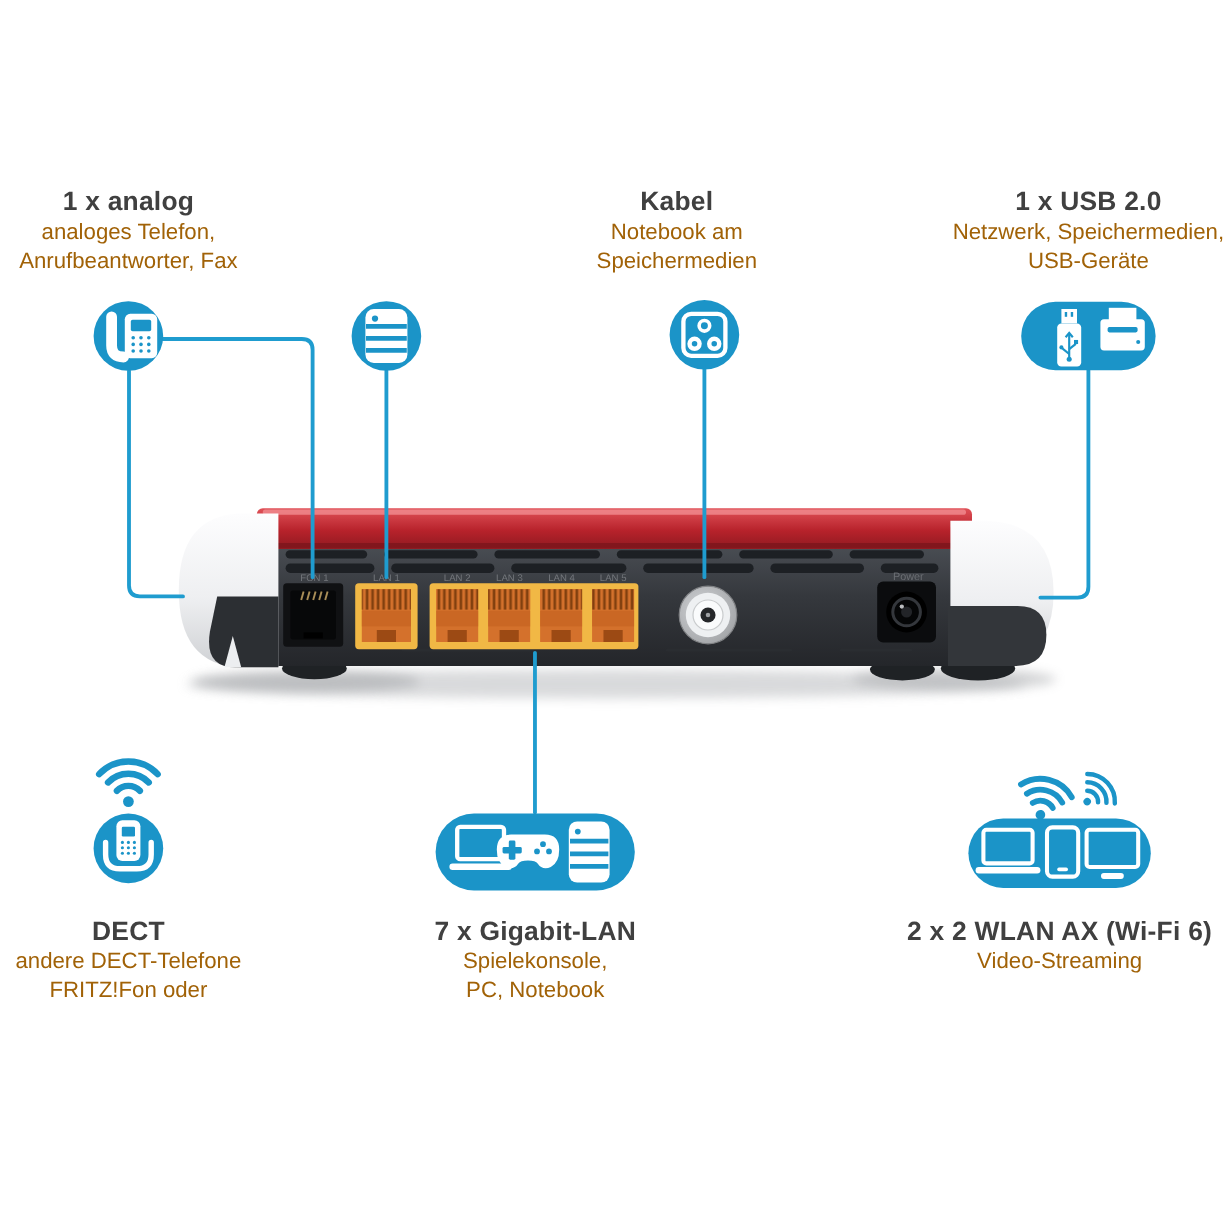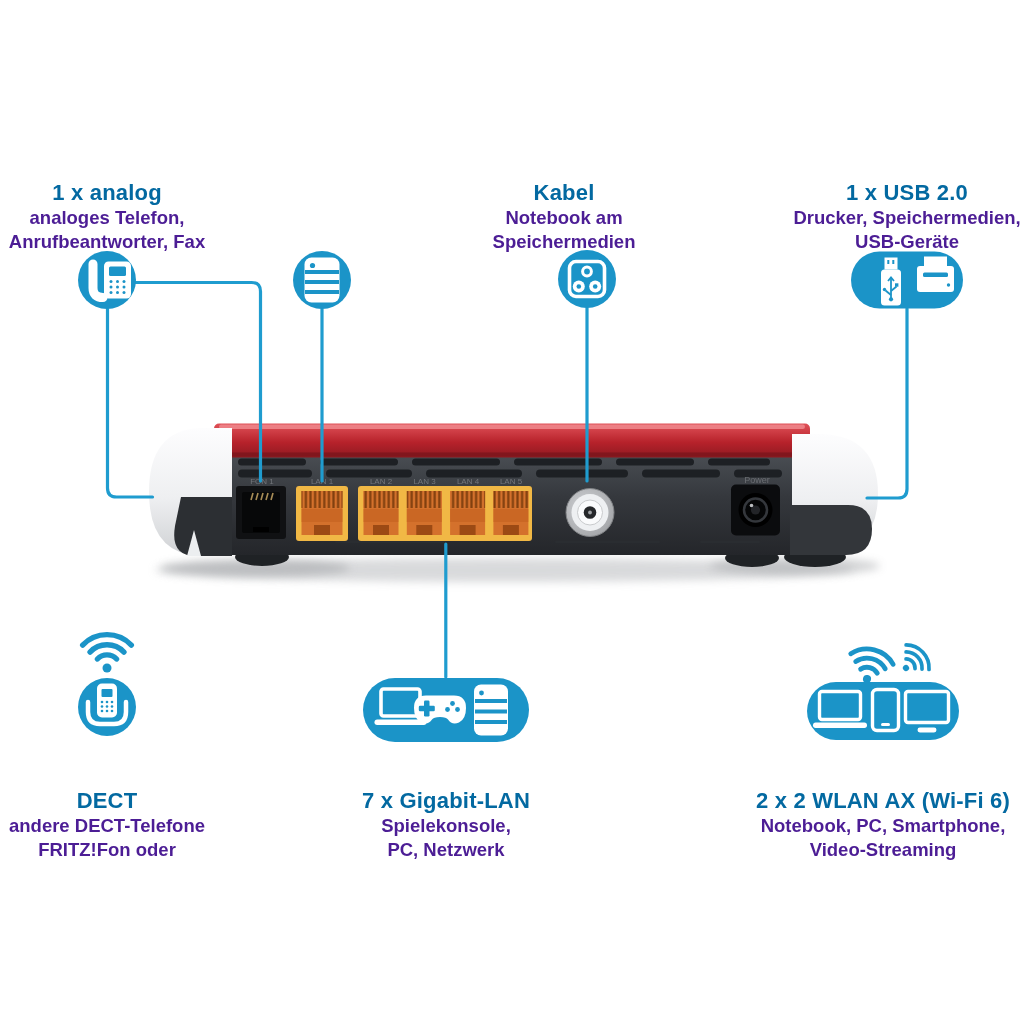--- a/index.html
+++ b/index.html
@@ -3,22 +3,22 @@
 <meta charset="utf-8">
 <style>
   html,body{margin:0;padding:0;background:#ffffff;}
   .stage{
     position:relative;width:1024px;height:1024px;margin:0 auto;
     background:#ffffff;overflow:hidden;
     font-family:"Liberation Sans","DejaVu Sans",sans-serif;
   }
   .art{position:absolute;left:0;top:0;}
   .callout{position:absolute;transform:translateX(-50%);text-align:center;white-space:nowrap;}
-  .c-title{font-size:22px;font-weight:700;color:#0369a1;line-height:26px;letter-spacing:.2px;margin-top:25px;}
-  .c-line{font-size:18.5px;font-weight:700;color:#4c1d95;line-height:23.5px;}
+  .c-title{font-size:22px;font-weight:700;color:#404040;line-height:26px;letter-spacing:.2px;}
+  .c-line{font-size:18.5px;font-weight:400;color:#a16207;line-height:23.5px;}
   .svg-portlabel{font-family:"Liberation Sans",sans-serif;}
 </style>
 </head>
 <body>
 
 <div class="stage">
 
   <svg class="art" width="1024" height="1024" viewBox="0 0 1024 1024">
     <defs>
       <linearGradient id="gBody" x1="0" y1="0" x2="0" y2="1">
@@ -324,35 +324,34 @@
 
 
   <div class="callout" style="left:564px;top:155px;">
     <div class="c-title">Kabel</div>
     <div class="c-line">Notebook am</div>
     <div class="c-line">Speichermedien</div>
   </div>
 
   <div class="callout" style="left:907px;top:155px;">
     <div class="c-title">1 x USB 2.0</div>
-    <div class="c-line">Drucker, Speichermedien,</div>
+    <div class="c-line">Netzwerk, Speichermedien,</div>
     <div class="c-line">USB-Geräte</div>
   </div>
 
   <div class="callout" style="left:107px;top:763px;">
     <div class="c-title">DECT</div>
     <div class="c-line">andere DECT-Telefone</div>
     <div class="c-line">FRITZ!Fon oder</div>
   </div>
 
   <div class="callout" style="left:446px;top:763px;">
     <div class="c-title">7 x Gigabit-LAN</div>
     <div class="c-line">Spielekonsole,</div>
-    <div class="c-line">PC, Netzwerk</div>
+    <div class="c-line">PC, Notebook</div>
   </div>
 
   <div class="callout" style="left:883px;top:763px;">
     <div class="c-title">2 x 2 WLAN AX (Wi-Fi 6)</div>
-    <div class="c-line">Notebook, PC, Smartphone,</div>
     <div class="c-line">Video-Streaming</div>
   </div>
 
 </div>
 
 </body></html>

